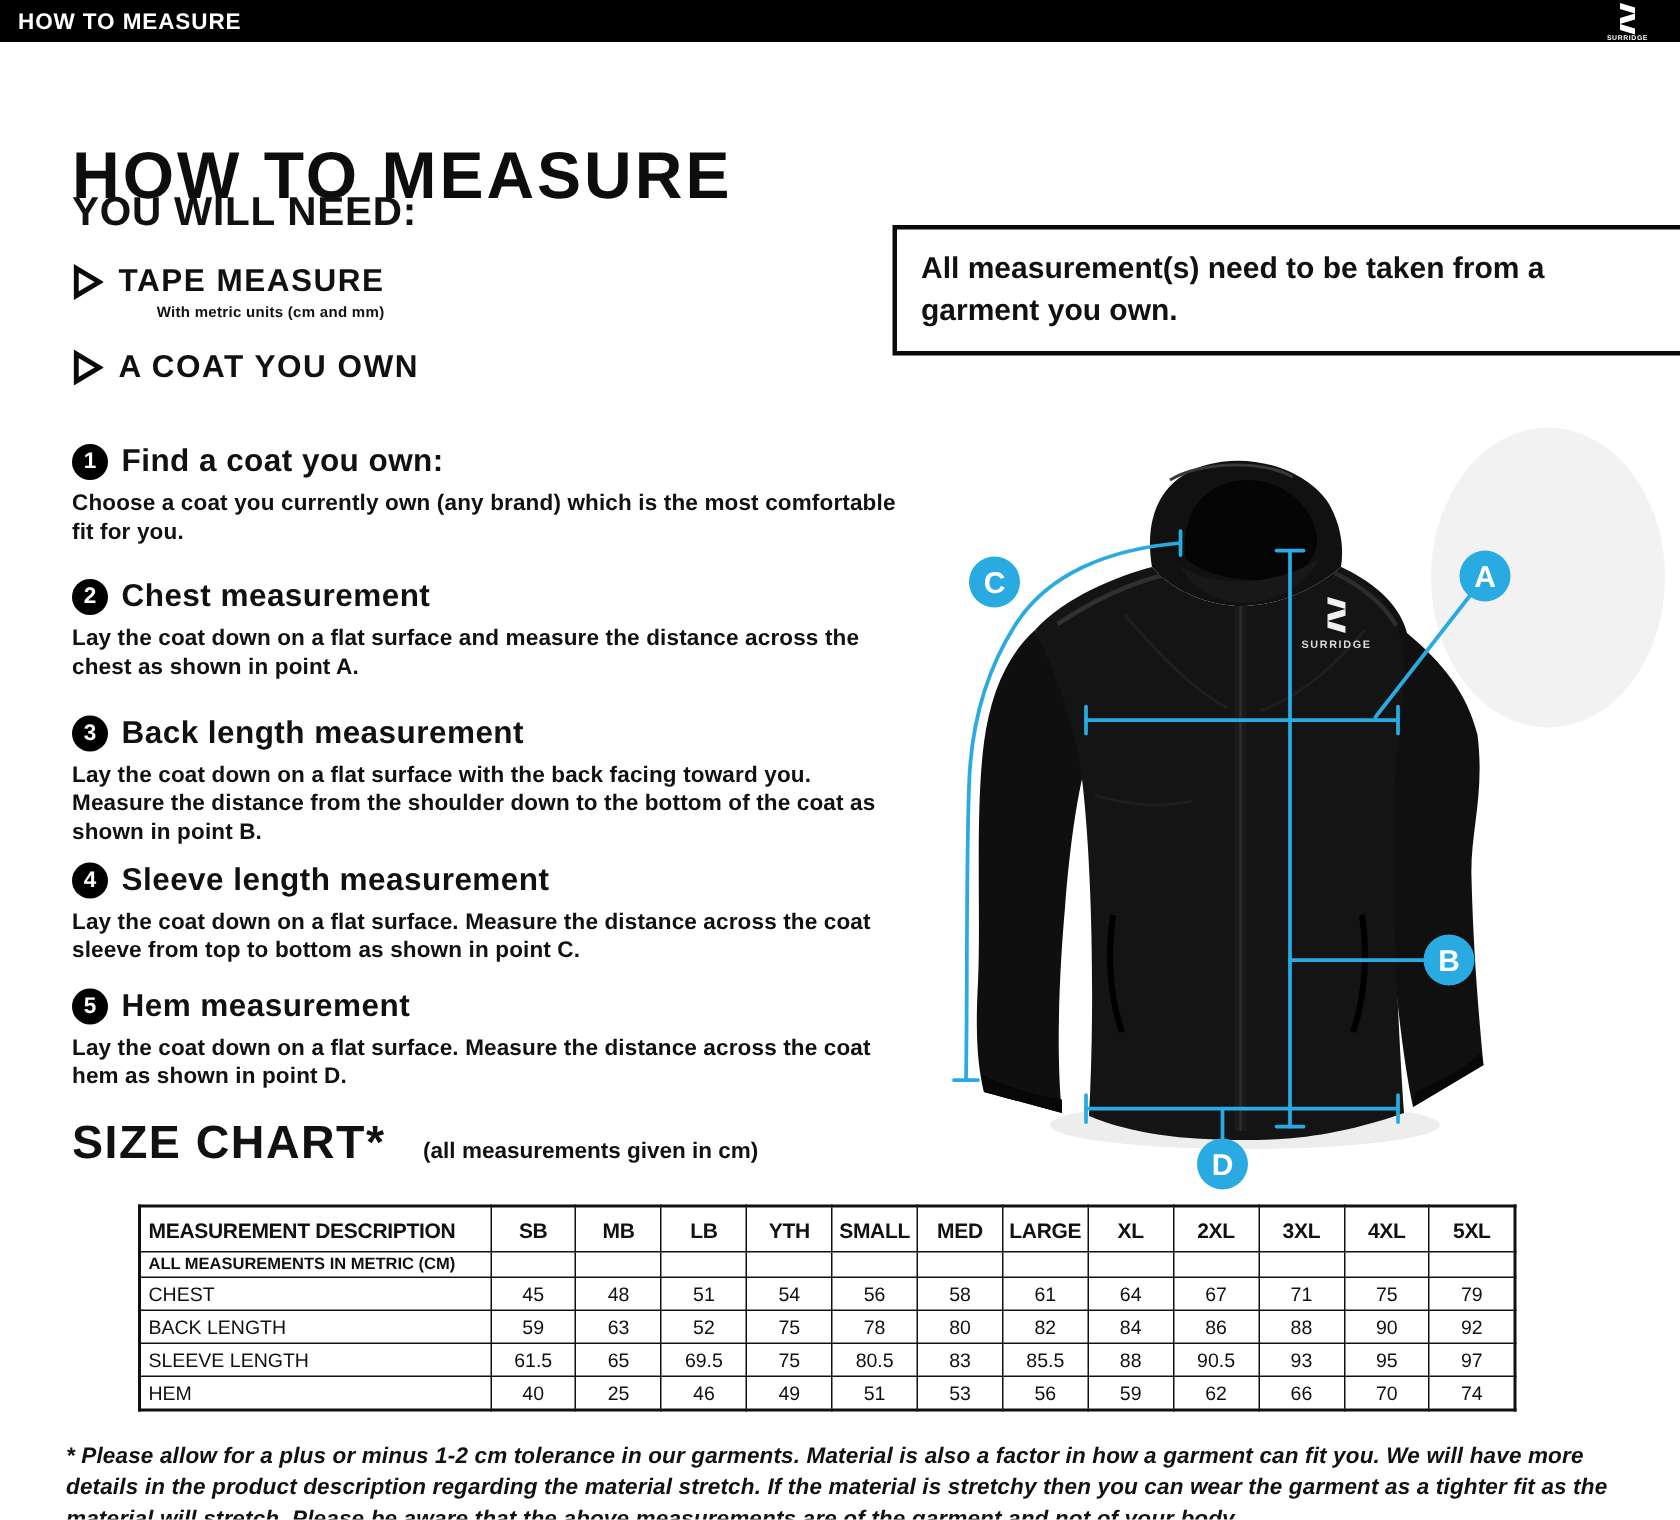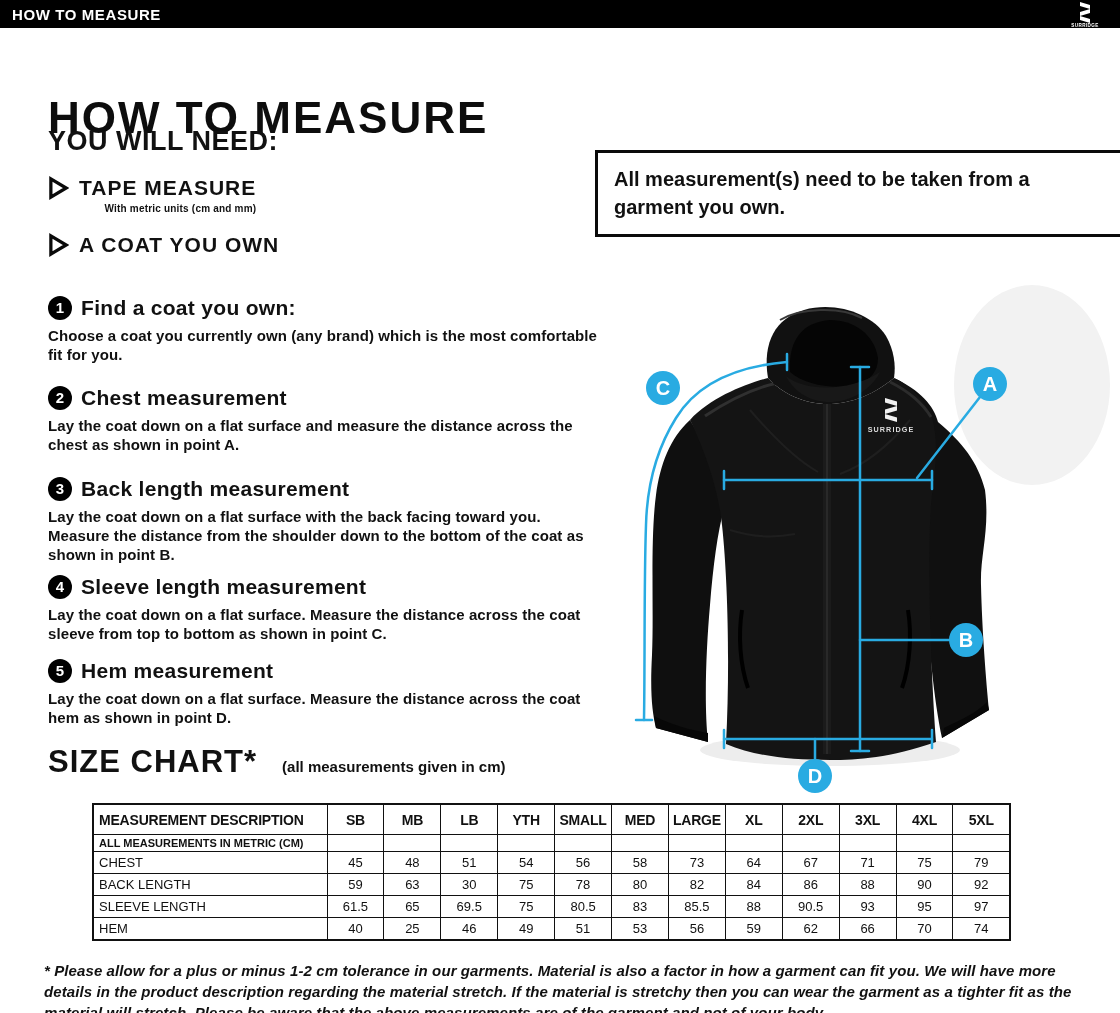--- a/index.html
+++ b/index.html
@@ -278,32 +278,32 @@
           <td class="val"></td>
         </tr>
         <tr class="data">
           <td>CHEST</td>
           <td class="val">45</td>
           <td class="val">48</td>
           <td class="val">51</td>
           <td class="val">54</td>
           <td class="val">56</td>
           <td class="val">58</td>
-          <td class="val">73</td>
+          <td class="val">61</td>
           <td class="val">64</td>
           <td class="val">67</td>
           <td class="val">71</td>
           <td class="val">75</td>
           <td class="val">79</td>
         </tr>
         <tr class="data">
           <td>BACK LENGTH</td>
           <td class="val">59</td>
           <td class="val">63</td>
-          <td class="val">30</td>
+          <td class="val">52</td>
           <td class="val">75</td>
           <td class="val">78</td>
           <td class="val">80</td>
           <td class="val">82</td>
           <td class="val">84</td>
           <td class="val">86</td>
           <td class="val">88</td>
           <td class="val">90</td>
           <td class="val">92</td>
         </tr>

